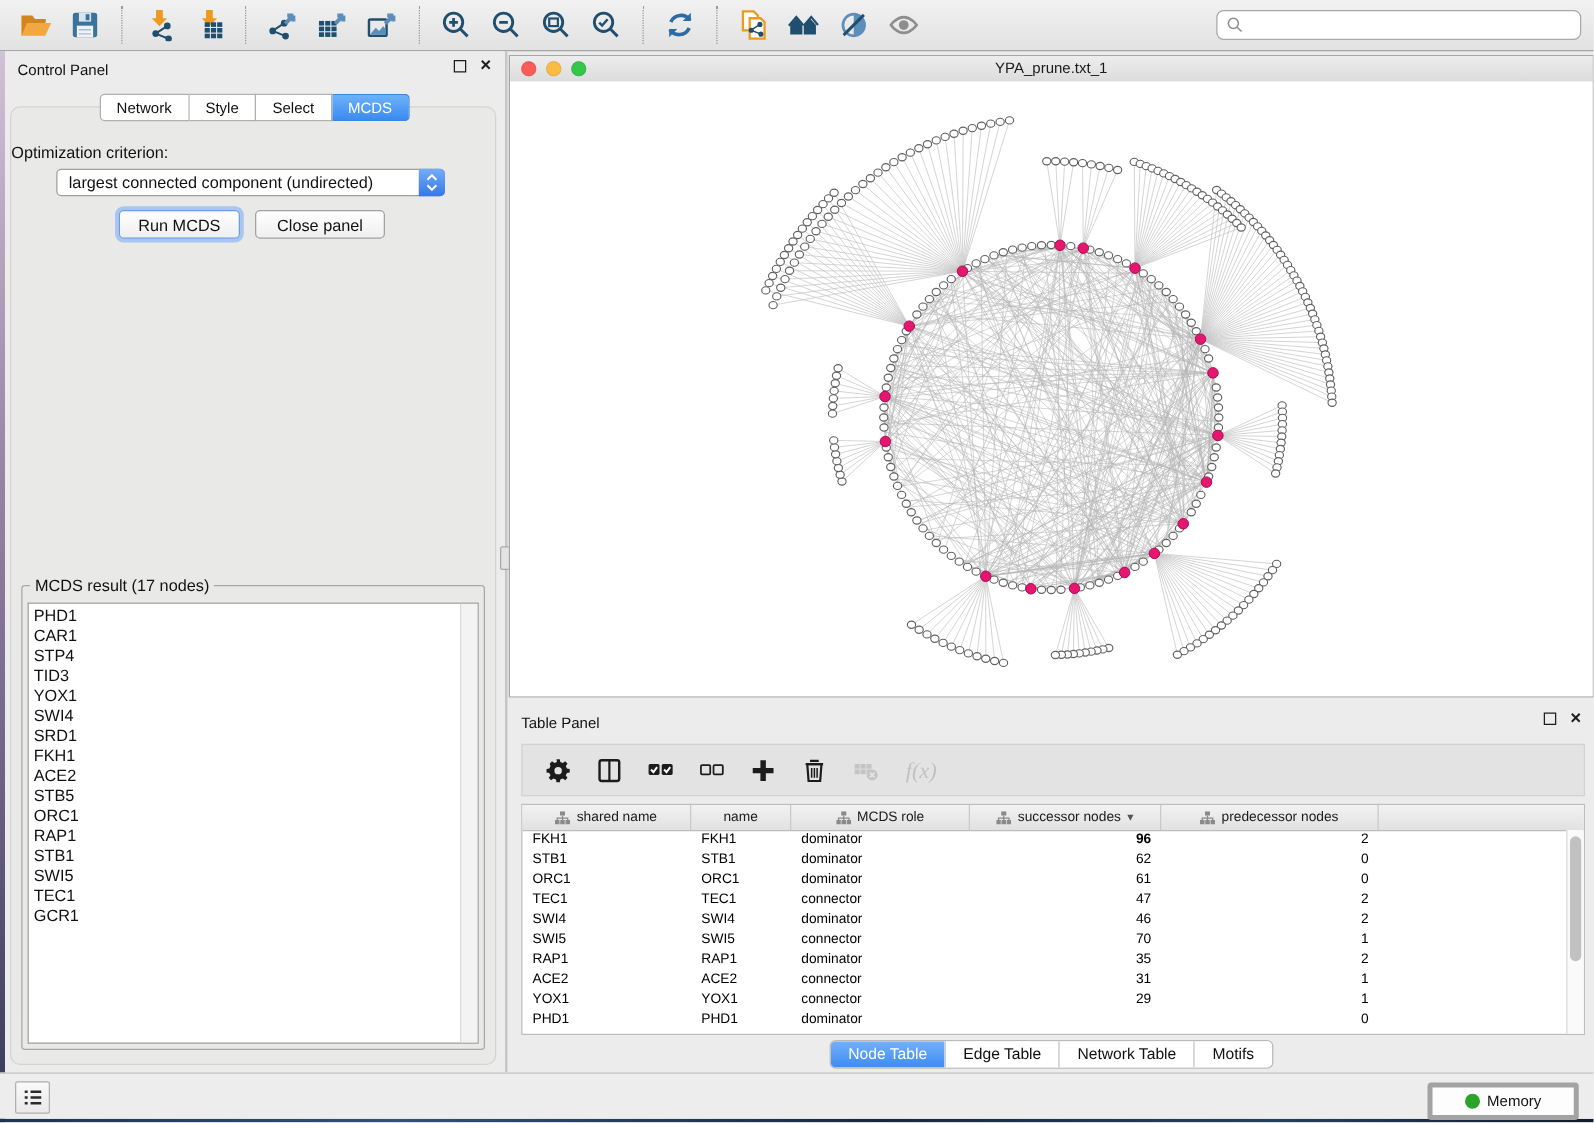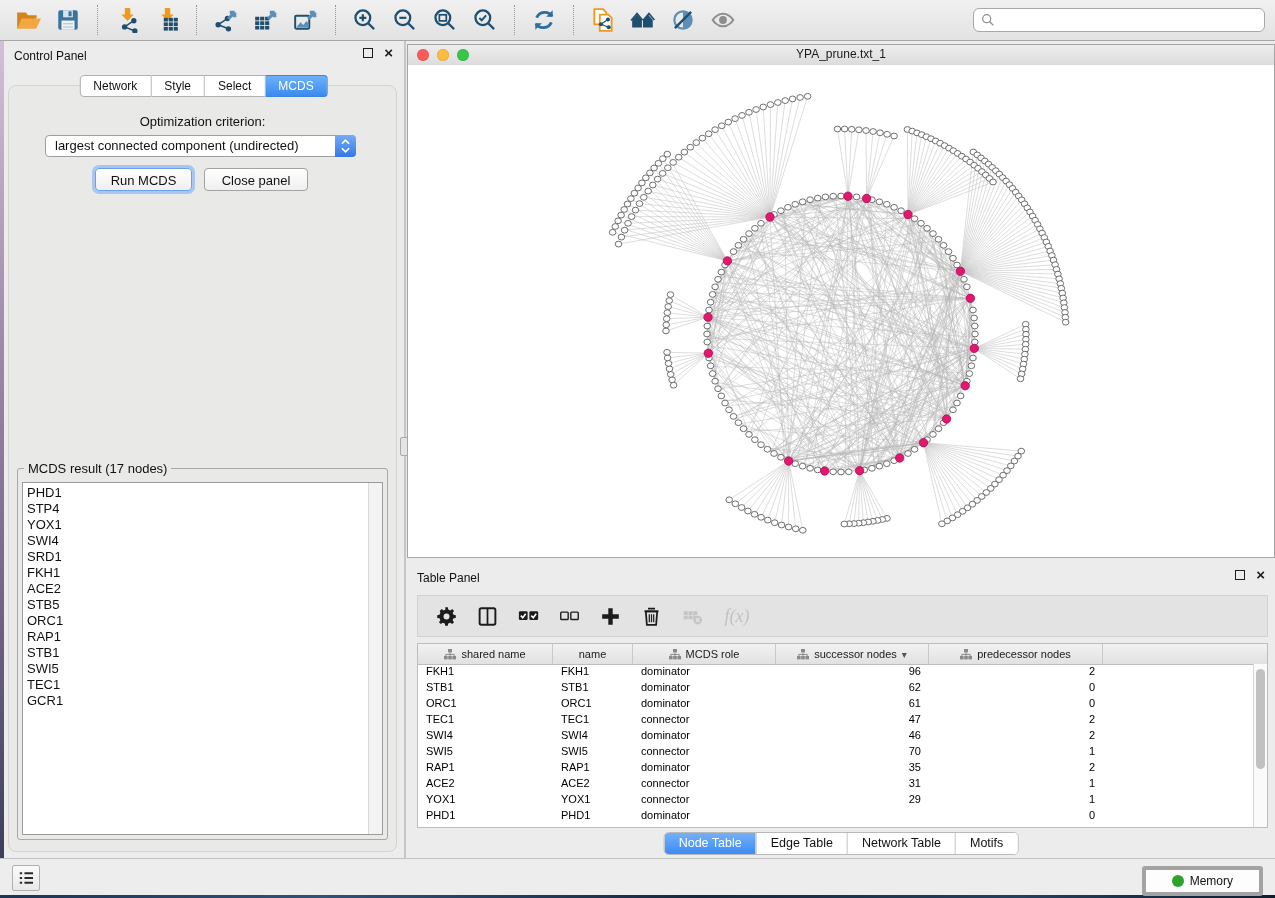--- a/index.html
+++ b/index.html
@@ -29,21 +29,21 @@
   .float-glyph{width:8px;height:8px;border:1.5px solid #1d1d1d;display:inline-block}
   .close-glyph{font-size:15px;font-weight:bold;color:#1d1d1d;line-height:10px}
   .cp-inner{position:absolute;left:4px;right:6px;top:44px;bottom:6px;background:#e9e9e7;
     border:1px solid #d4d4d2;border-radius:8px}
   .cp-tabs{position:absolute;left:50%;transform:translateX(-50%);top:34px;display:flex;z-index:2}
   .cp-tab{height:20px;line-height:20px;padding:0 13px;font-size:12px;background:#fff;
     border:1px solid #b0b0b0;border-left:none;color:#111;cursor:default}
   .cp-tab:first-child{border-left:1px solid #b0b0b0;border-radius:4px 0 0 4px}
   .cp-tab:last-child{border-radius:0 4px 4px 0}
   .cp-tab.active{background:linear-gradient(#6db1fa,#3a8bf0);color:#fff;border-color:#3a84e2}
-  .opt-label{position:absolute;top:28px;width:100%;text-align:center;font-size:13px;color:#111}
+  .opt-label{position:absolute;top:28px;width:100%;text-align:left;font-size:13px;color:#111}
   .criterion{position:absolute;left:36px;right:40px;top:49px;height:22px;background:#fff;
     border:1px solid #9f9f9f;border-radius:4px;font-size:13px;line-height:20px;padding-left:9px;
     box-sizing:border-box;color:#111}
   .crit-stepper{position:absolute;right:-1px;top:-1px;bottom:-1px;width:21px;border-radius:0 4px 4px 0;
     background:linear-gradient(#74acf9,#3578e5);display:flex;flex-direction:column;
     align-items:center;justify-content:center;gap:2px}
   .crit-stepper svg{width:9px;height:6px}
   .push{position:absolute;height:23px;background:linear-gradient(#ffffff,#efefef);border:1px solid #a3a3a3;
     border-radius:4px;font-size:13px;text-align:center;line-height:21px;box-sizing:border-box;color:#111;cursor:default}
   .push.run{left:86px;top:82px;width:97px;border-color:#69a0e8;box-shadow:0 0 0 3px rgba(115,170,248,.55)}
@@ -313,21 +313,23 @@
             </svg>
         </span>
       </div>
       <button class="push run">Run MCDS</button>
       <button class="push closep">Close panel</button>
       <div class="group-box">
         <div class="group-legend">MCDS result (17 nodes)</div>
         <div class="result-list">
           <div class="result-items" id="resultItems">
               <div>PHD1</div>
+              <div>CAR1</div>
               <div>STP4</div>
+              <div>TID3</div>
               <div>YOX1</div>
               <div>SWI4</div>
               <div>SRD1</div>
               <div>FKH1</div>
               <div>ACE2</div>
               <div>STB5</div>
               <div>ORC1</div>
               <div>RAP1</div>
               <div>STB1</div>
               <div>SWI5</div>
@@ -1397,21 +1399,21 @@
             </svg>
           <span>predecessor nodes</span>
         </div>
         <div class="th" style="flex:1;border-right:none"></div>
       </div>
       <div class="tbody" id="tbody">
           <div class="trow">
             <div class="td" style="width: 135px;">FKH1</div>
             <div class="td" style="width: 80px;">FKH1</div>
             <div class="td" style="width: 143px;">dominator</div>
-            <div class="td num" style="width: 153px;">96</div>
+            <div class="td num" style="width: 153px; font-weight: bold;">96</div>
             <div class="td num" style="width: 174px;">2</div>
           </div>
           <div class="trow">
             <div class="td" style="width: 135px;">STB1</div>
             <div class="td" style="width: 80px;">STB1</div>
             <div class="td" style="width: 143px;">dominator</div>
             <div class="td num" style="width: 153px;">62</div>
             <div class="td num" style="width: 174px;">0</div>
           </div>
           <div class="trow">

